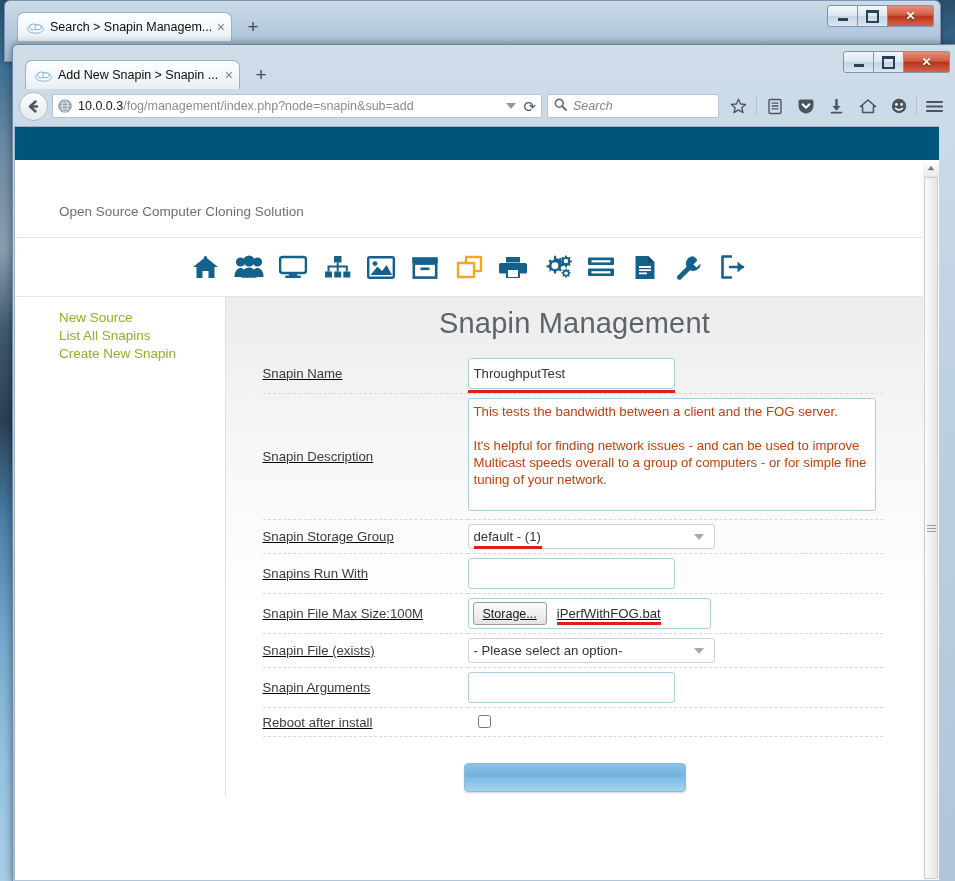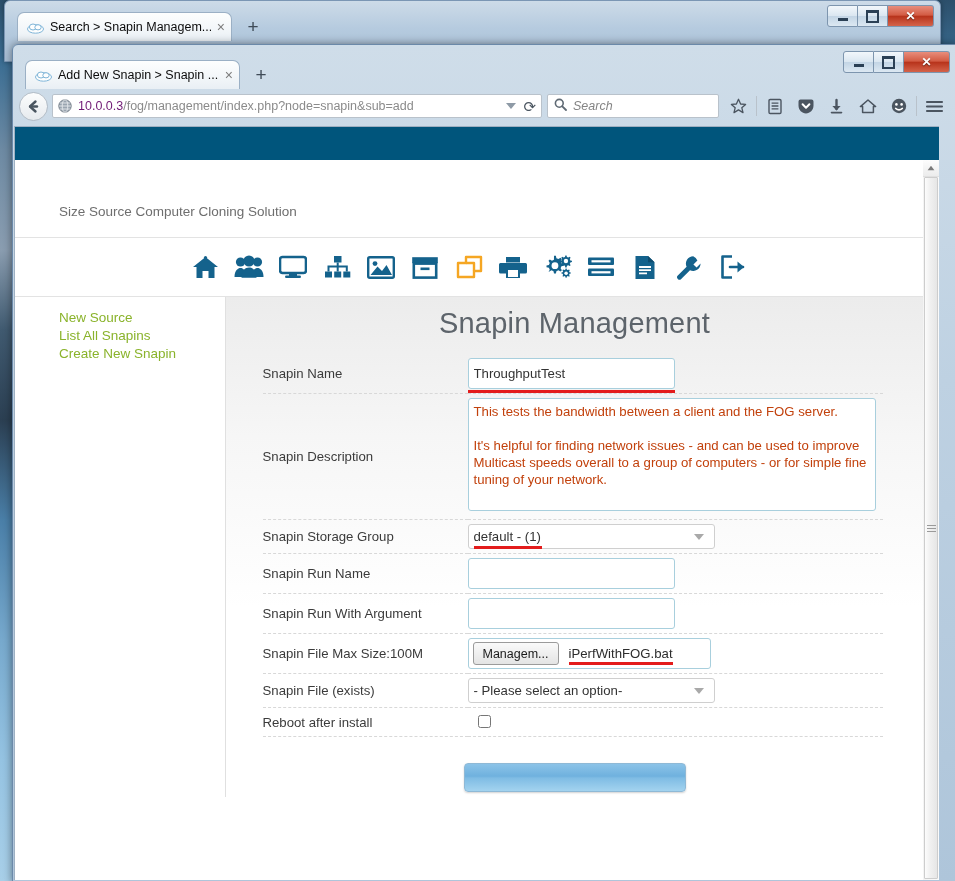--- a/index.html
+++ b/index.html
@@ -100,21 +100,21 @@
     margin-right: 4px; flex: 0 0 auto;
   }
   .urlbar {
     flex: 1 1 auto; height: 24px;
     background: #fff; border: 1px solid #b9c2cb; border-radius: 2px;
     display: flex; align-items: center; padding: 0 5px; box-sizing: border-box;
     min-width: 0;
   }
   .globe { width: 14px; height: 14px; margin-right: 6px; flex:0 0 auto; }
   .url-text { font-size: 12.5px; color: #8b8b8b; white-space: nowrap; overflow: hidden; }
-  .url-host { color: #701a75; }
+  .url-host { color: #0f172a; }
   .url-right { margin-left: auto; display:flex; align-items:center; gap:7px; flex:0 0 auto; padding-left:6px;}
   .url-caret { width:0;height:0;border-left:5px solid transparent;border-right:5px solid transparent;border-top:6px solid #8e9aa6; }
   .reload { font-size: 15px; color: #4a5560; line-height: 1; }
   .searchbar {
     width: 172px; height: 24px; margin-left: 5px; flex: 0 0 auto;
     background: #fff; border: 1px solid #b9c2cb; border-radius: 2px;
     display:flex; align-items:center; padding: 0 6px; box-sizing:border-box;
   }
   .search-ph { font-size: 12.5px; color: #848484; font-style: italic; margin-left: 6px;}
   .tb-icons { display:flex; align-items:center; gap:0; margin-left: 4px; flex:0 0 auto; }
@@ -183,21 +183,21 @@
   h1#page-title {
     text-align:center; font-size: 29px; font-weight: normal;
     color: #5d646b; margin: 4px 0 14px 0; letter-spacing:.2px;
   }
   h2#page-sub {
     text-align:center; font-size: 16px; font-weight: normal;
     color: #4a73b5; margin: 0 0 14px 0;
   }
 
   
-  table#form { border-collapse: collapse; width: 620px; margin: 0 0 0 8px; }
+  table#form { border-collapse: collapse; width: 620px; margin: 0 0 0 8px; text-decoration: underline; }
   table#form td { padding: 4px 0; vertical-align: middle; }
   table#form tr { border-bottom: 1px dashed #d8d8d8; }
   td.lbl { width: 205px; font-size: 13.2px; color: #3b3b3b; padding-left: 2px;}
   td.fld { padding-left: 2px; }
   input.txt {
     width: 207px; height: 31px; box-sizing:border-box;
     border: 1px solid #a8cfdd; border-radius: 3px; background:#fff;
     font-family:"Liberation Sans", sans-serif; font-size: 13.2px; color:#333;
     padding: 9px 5px; outline:none;
   }
@@ -407,21 +407,21 @@
           <div></div>
             <div></div>
             <div></div>
         </div>
       </div>
     </div>
 
     <div id="pagebody">
 
       <div id="fog-header">
-        <div id="tagline">Size Source Computer Cloning Solution</div>
+        <div id="tagline">Open Source Computer Cloning Solution</div>
         <div id="hr-main"></div>
       </div>
 
       <div id="iconnav">
         <div class="navicon">
           <svg width="27" height="25" viewBox="0 0 27 25">
             <path d="M13.5 2 L26 12 L22.5 12 L22.5 23 L16.5 23 L16.5 16 L10.5 16 L10.5 23 L4.5 23 L4.5 12 L1 12 Z" fill="#14628c"></path>
             <circle cx="13.5" cy="2.6" r="1.6" fill="#14628c"></circle>
           </svg>
         </div>
@@ -558,54 +558,54 @@
                   <span class="selwrap">
                     <select class="sel">
                       <option>default - (1)</option>
                     </select>
                     <span class="uline" style="position:absolute;left:6px;top:2px;width:68px;height:19px;pointer-events:none;"></span>
                   </span>
                 </td>
               </tr>
 
               <tr>
-                <td class="lbl">Snapin Run Name</td>
+                <td class="lbl">Snapins Run With</td>
                 <td class="fld">
                   <input class="txt" type="text" value="" style="">
                 </td>
               </tr>
 
-              <tr>
-                <td class="lbl">Snapin Run With Argument</td>
-                <td class="fld">
-                  <input class="txt" type="text" value="" style="">
-                </td>
-              </tr>
 
               <tr>
                 <td class="lbl">Snapin File Max Size:100M</td>
                 <td class="fld">
                   <div class="filebox">
-                    <span class="browsebtn">Managem...</span>
+                    <span class="browsebtn">Storage...</span>
                     <span class="filename uline">iPerfWithFOG.bat</span>
                   </div>
                 </td>
               </tr>
 
               <tr>
                 <td class="lbl">Snapin File (exists)</td>
                 <td class="fld">
                   <span class="selwrap">
                     <select class="sel">
                       <option>- Please select an option-</option>
                     </select>
                   </span>
                 </td>
               </tr>
 
+              <tr>
+                <td class="lbl">Snapin Arguments</td>
+                <td class="fld">
+                  <input class="txt" type="text" value="" style="">
+                </td>
+              </tr>
 
               <tr>
                 <td class="lbl">Reboot after install</td>
                 <td class="fld">
                   <input class="cb" type="checkbox" style="">
                 </td>
               </tr>
             </tbody>
               </table>
 

